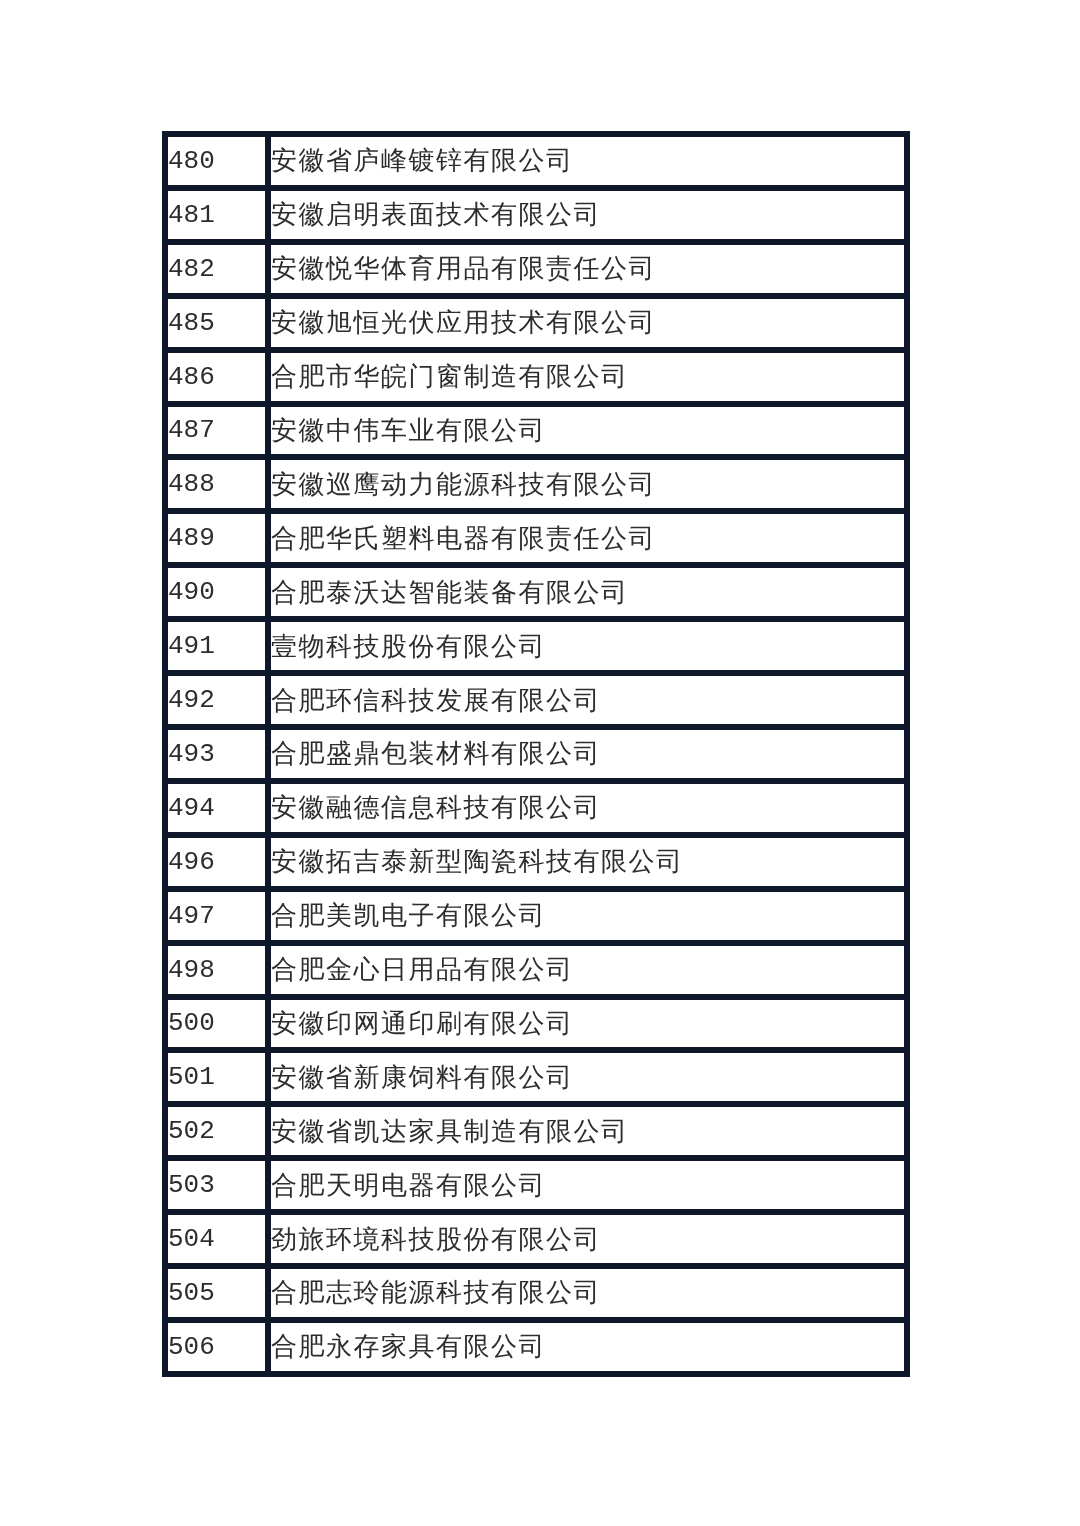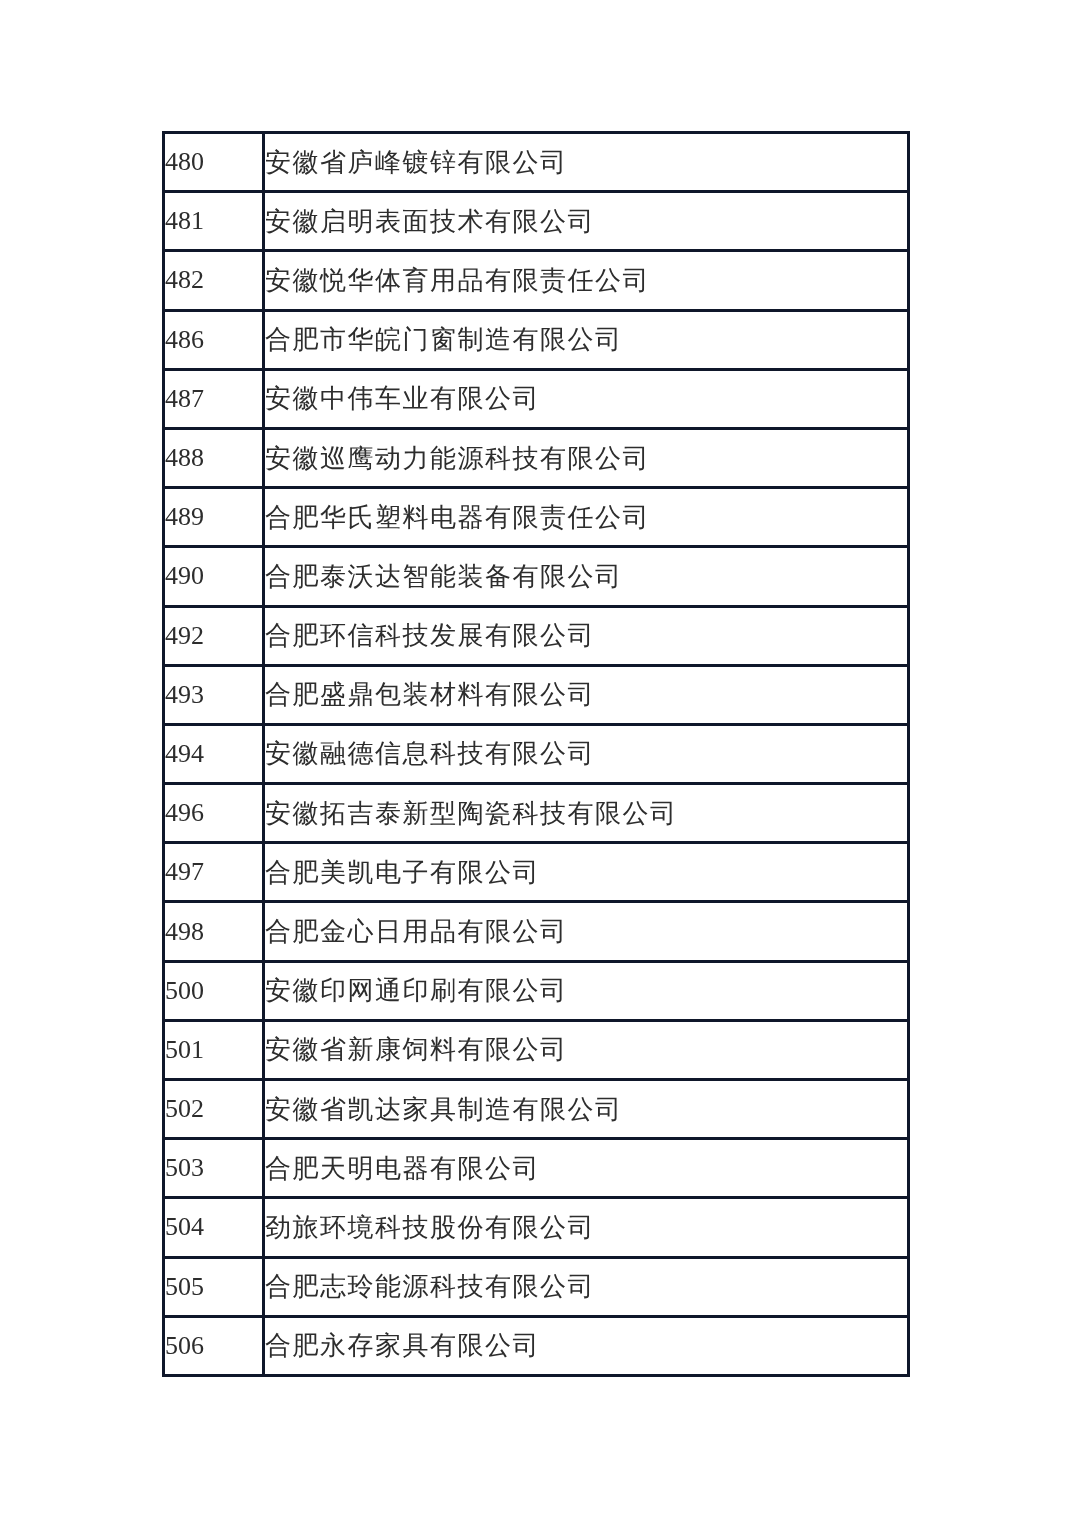--- a/index.html
+++ b/index.html
@@ -19,27 +19,28 @@
     position: absolute;
     left: 162px;
     top: 131px;
     width: 748px;
     height: 1246px;
     border-collapse: collapse;
     table-layout: fixed;
     border: 2px solid #565656;
   }
   table.company-table td {
-    border: 3px solid #0f172a;
+    border: 6px solid #0f172a;
     color: #2d2d2d;
     font-size: 26px;
     vertical-align: middle;
     padding: 0;
     white-space: nowrap;
     overflow: hidden;
+    font-family: Liberation Mono, monospace;
   }
   td.num {
     width: 97px;
     padding-left: 13px;
   }
   td.name {
     padding-left: 16px;
     letter-spacing: 1.5px;
   }
 </style>
@@ -55,38 +56,46 @@
       </tr>
       <tr>
         <td class="num">481</td>
         <td class="name">安徽启明表面技术有限公司</td>
       </tr>
       <tr>
         <td class="num">482</td>
         <td class="name">安徽悦华体育用品有限责任公司</td>
       </tr>
       <tr>
+        <td class="num">485</td>
+        <td class="name">安徽旭恒光伏应用技术有限公司</td>
+      </tr>
+      <tr>
         <td class="num">486</td>
         <td class="name">合肥市华皖门窗制造有限公司</td>
       </tr>
       <tr>
         <td class="num">487</td>
         <td class="name">安徽中伟车业有限公司</td>
       </tr>
       <tr>
         <td class="num">488</td>
         <td class="name">安徽巡鹰动力能源科技有限公司</td>
       </tr>
       <tr>
         <td class="num">489</td>
         <td class="name">合肥华氏塑料电器有限责任公司</td>
       </tr>
       <tr>
         <td class="num">490</td>
         <td class="name">合肥泰沃达智能装备有限公司</td>
+      </tr>
+      <tr>
+        <td class="num">491</td>
+        <td class="name">壹物科技股份有限公司</td>
       </tr>
       <tr>
         <td class="num">492</td>
         <td class="name">合肥环信科技发展有限公司</td>
       </tr>
       <tr>
         <td class="num">493</td>
         <td class="name">合肥盛鼎包装材料有限公司</td>
       </tr>
       <tr>

